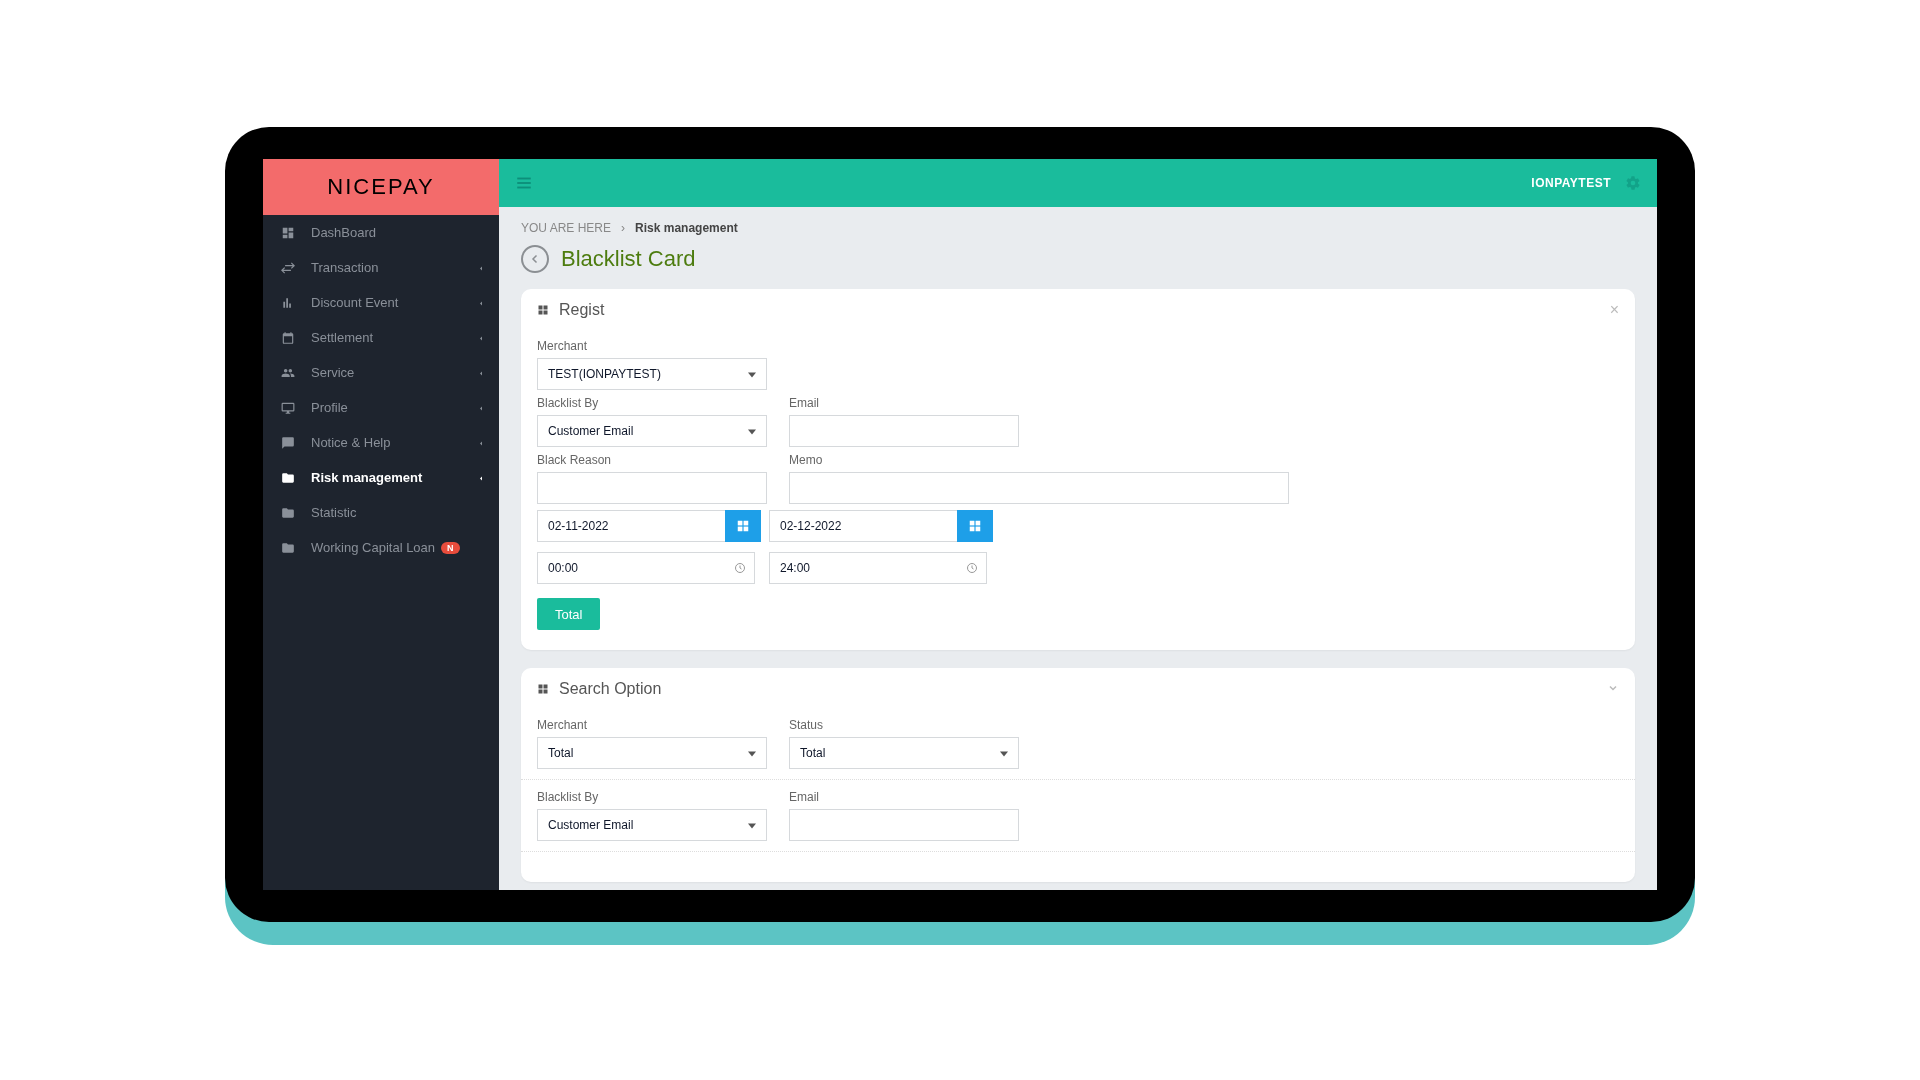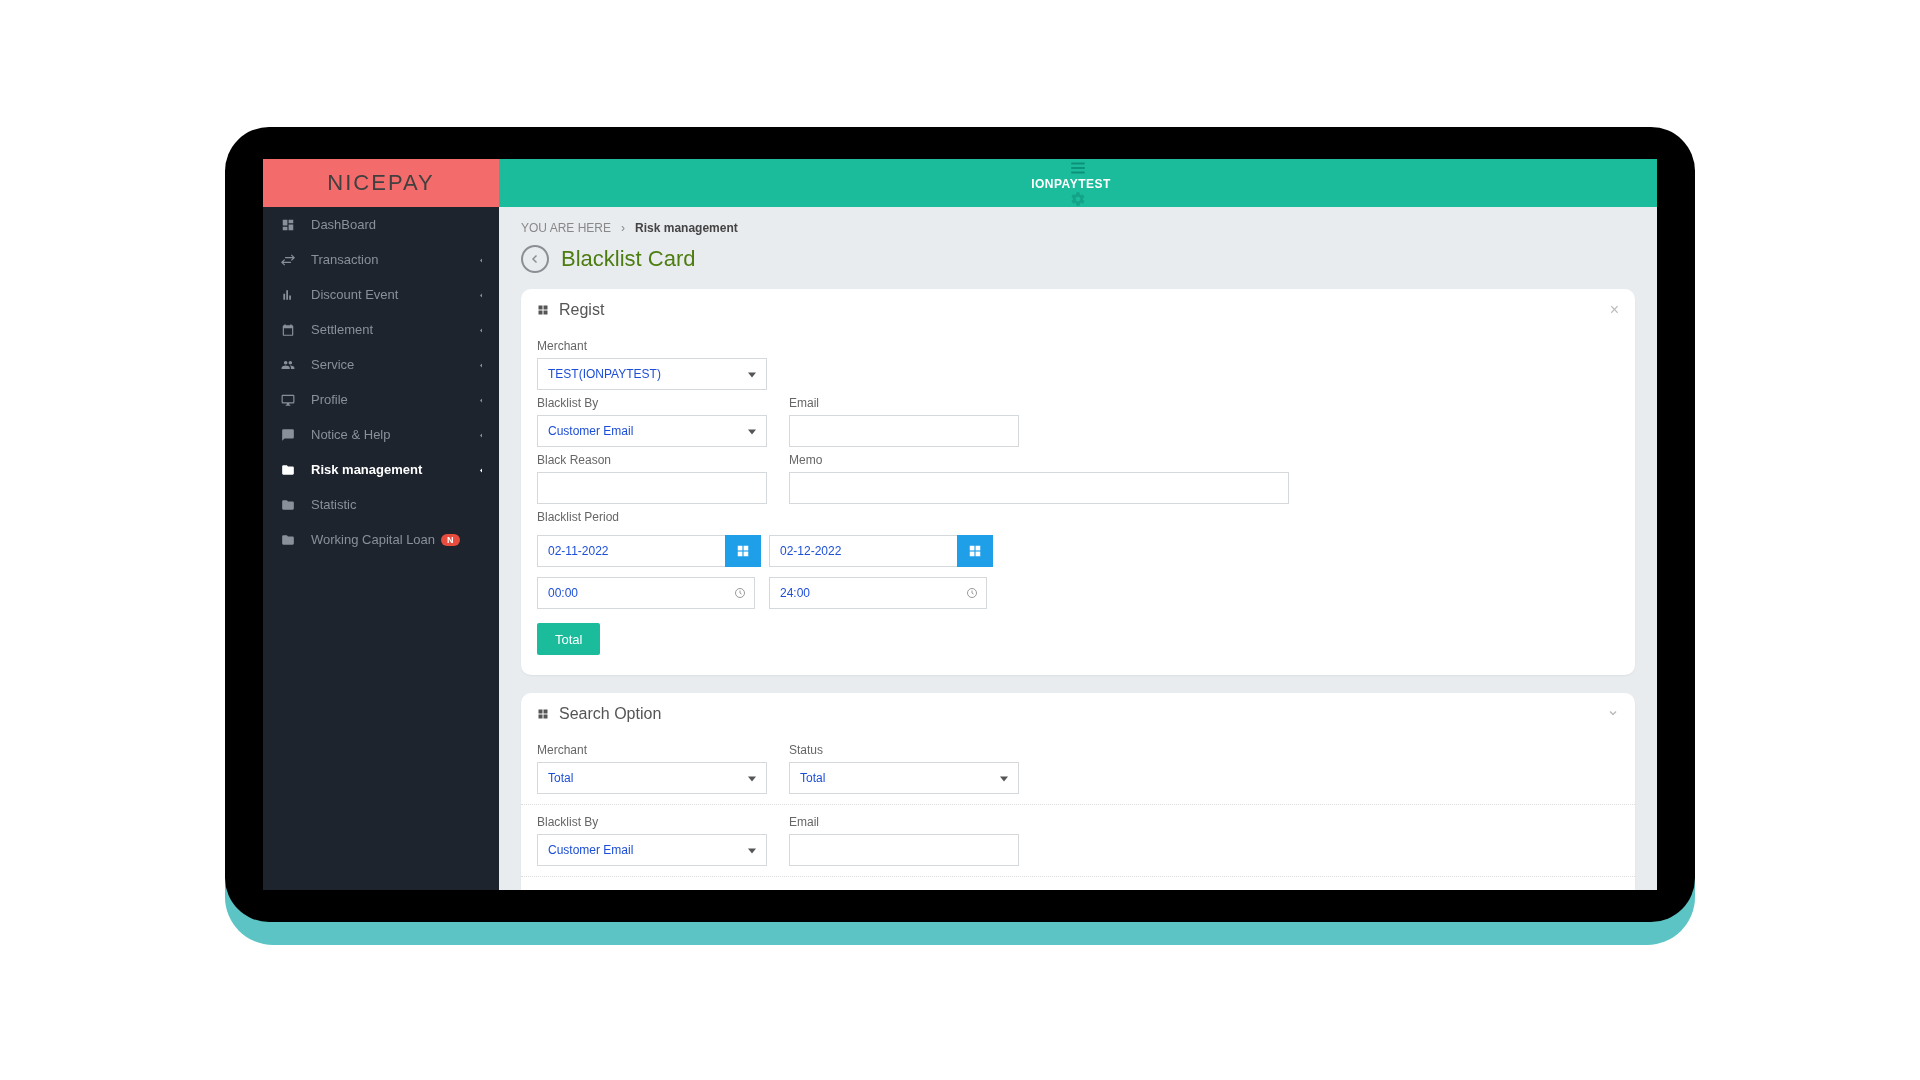--- a/index.html
+++ b/index.html
@@ -40,23 +40,23 @@
   }
   
   .sidebar {
     width: 236px;
     background: #1e242e;
     display: flex;
     flex-direction: column;
     flex-shrink: 0;
   }
   .brand {
-    height: 48px;
+    height: 56px;
     background: #f36b6b;
-    color: #404040;
+    color: #000000;
     font-size: 22px;
     font-weight: 300;
     letter-spacing: 2px;
     display: flex;
     align-items: center;
     justify-content: center;
   }
   .nav { list-style: none; }
   .nav-item {
     display: flex;
@@ -91,21 +91,20 @@
   }
   
   .main { flex: 1; display: flex; flex-direction: column; background: #e9ecef; min-width: 0; }
   .topbar {
     height: 48px;
     background: #1abc9c;
     display: flex;
     align-items: center;
     padding: 0 16px;
     color: #fff;
-    flex-direction: column;
   }
   .menu-toggle svg { width: 18px; height: 18px; display: block; }
   .topbar-spacer { flex: 1; }
   .topbar-user { font-size: 12px; font-weight: 700; letter-spacing: 0.5px; margin-right: 14px; }
   .gear svg { width: 16px; height: 16px; display: block; opacity: .55; }
   .breadcrumb-wrap { padding: 14px 22px 4px; }
   .breadcrumb { font-size: 12px; color: #888; display: flex; align-items: center; gap: 10px; }
   .crumb-active { color: #444; font-weight: 600; }
   .page-title-row { display: flex; align-items: center; gap: 12px; padding: 6px 22px 16px; }
   .back-btn {
@@ -129,21 +128,21 @@
   .panel-close, .panel-collapse { margin-left: auto; color: #bbb; cursor: pointer; font-size: 16px; }
   .panel-body { padding: 8px 16px 20px; }
   .form-row { display: flex; gap: 22px; margin-bottom: 6px; flex-wrap: wrap; }
   .field { display: flex; flex-direction: column; }
   .field label { font-size: 12px; color: #666; margin-bottom: 5px; }
   .ctrl {
     border: 1px solid #d6d9dc;
     background: #fff;
     height: 32px;
     font-size: 12px;
-    color: #1d4ed8;
+    color: #0f172a;
     padding: 0 10px;
     display: flex;
     align-items: center;
     position: relative;
   }
   .ctrl.select::after {
     content: "";
     position: absolute; right: 10px; top: 50%; transform: translateY(-30%);
     border-left: 4px solid transparent;
     border-right: 4px solid transparent;
@@ -378,25 +377,20 @@
             <div class="field">
               <label>Black Reason</label>
               <div class="ctrl w-230"></div>
             </div>
             <div class="field">
               <label>Memo</label>
               <div class="ctrl w-500"></div>
             </div>
           </div>
 
-          <div class="form-row" style="margin-top:6px;">
-            <div class="field">
-              <label>Blacklist Period</label>
-            </div>
-          </div>
 
           <div class="period-row">
             <div class="period-col">
               <div class="date-group">
                 <div class="ctrl">02-11-2022</div>
                 <div class="date-btn">
                   <svg viewBox="0 0 24 24" fill="#fff">
                           <rect x="3" y="3" width="8" height="8"></rect>
                           <rect x="13" y="3" width="8" height="8"></rect>
                           <rect x="3" y="13" width="8" height="8"></rect>

